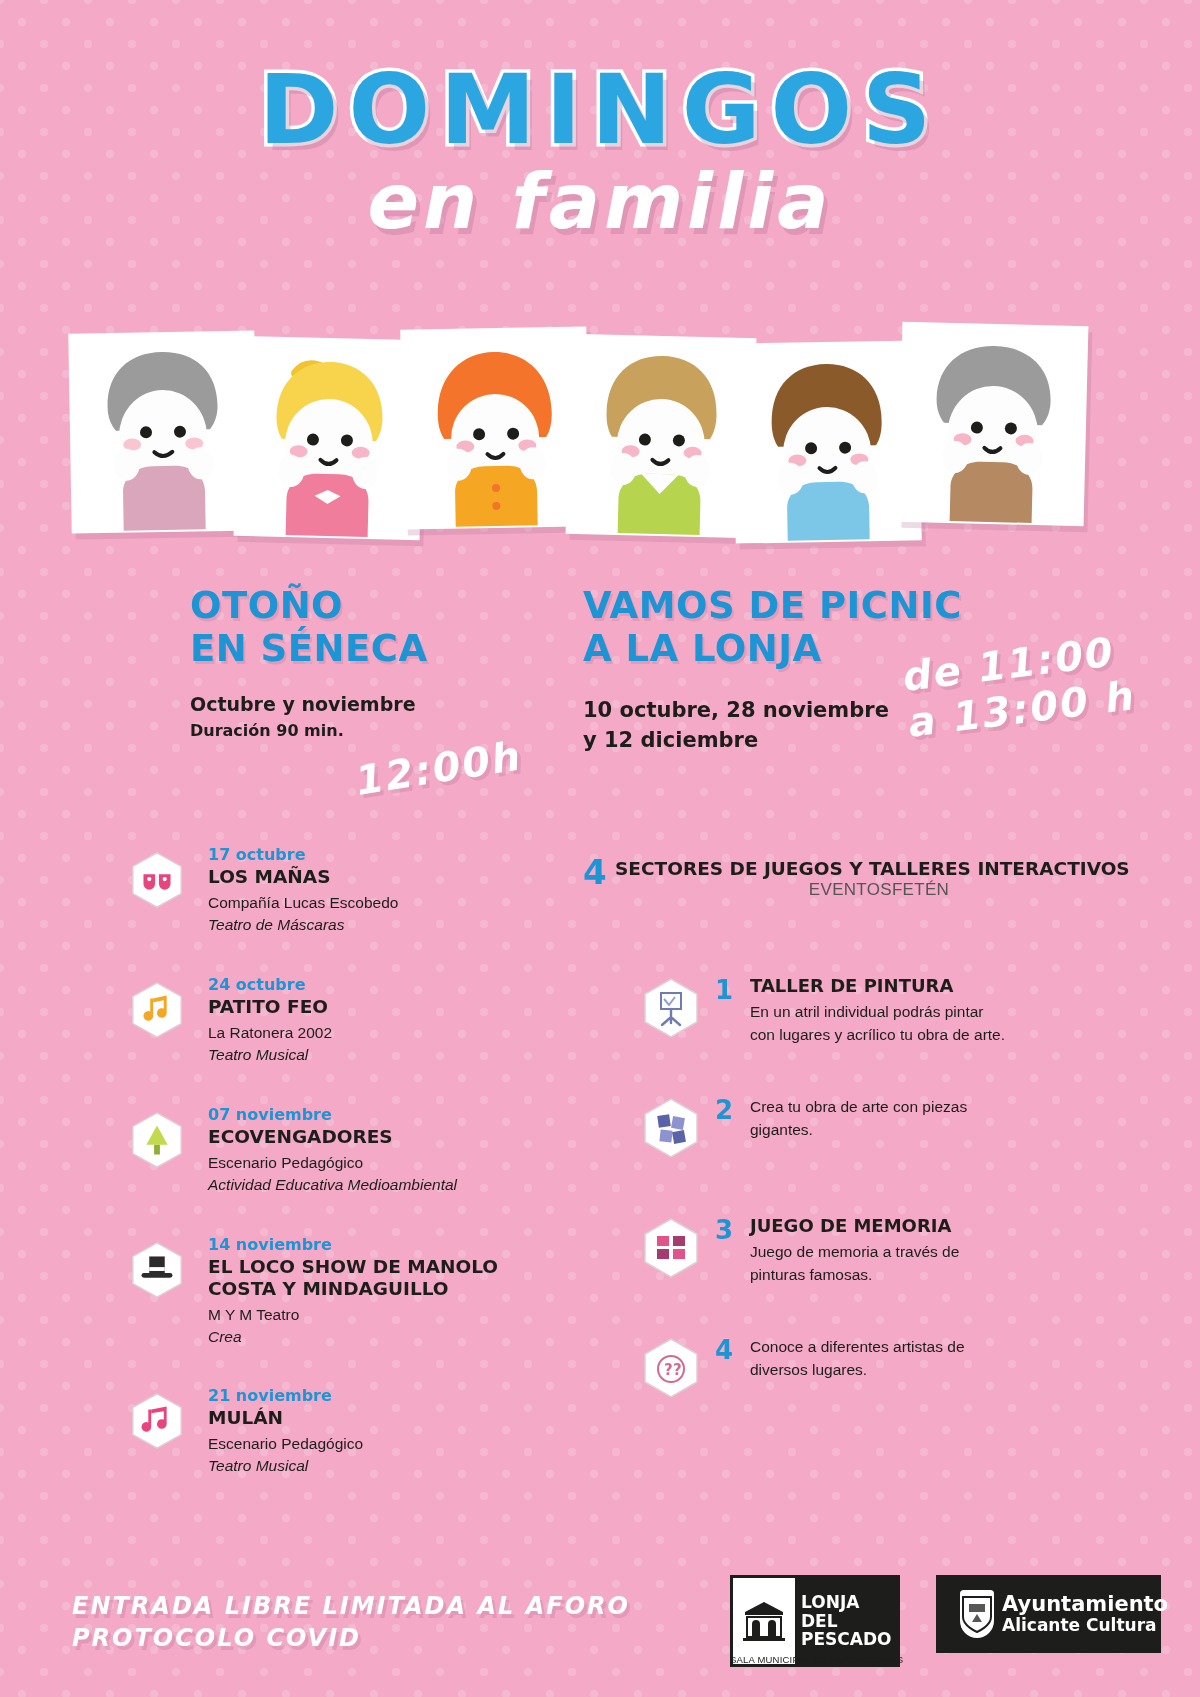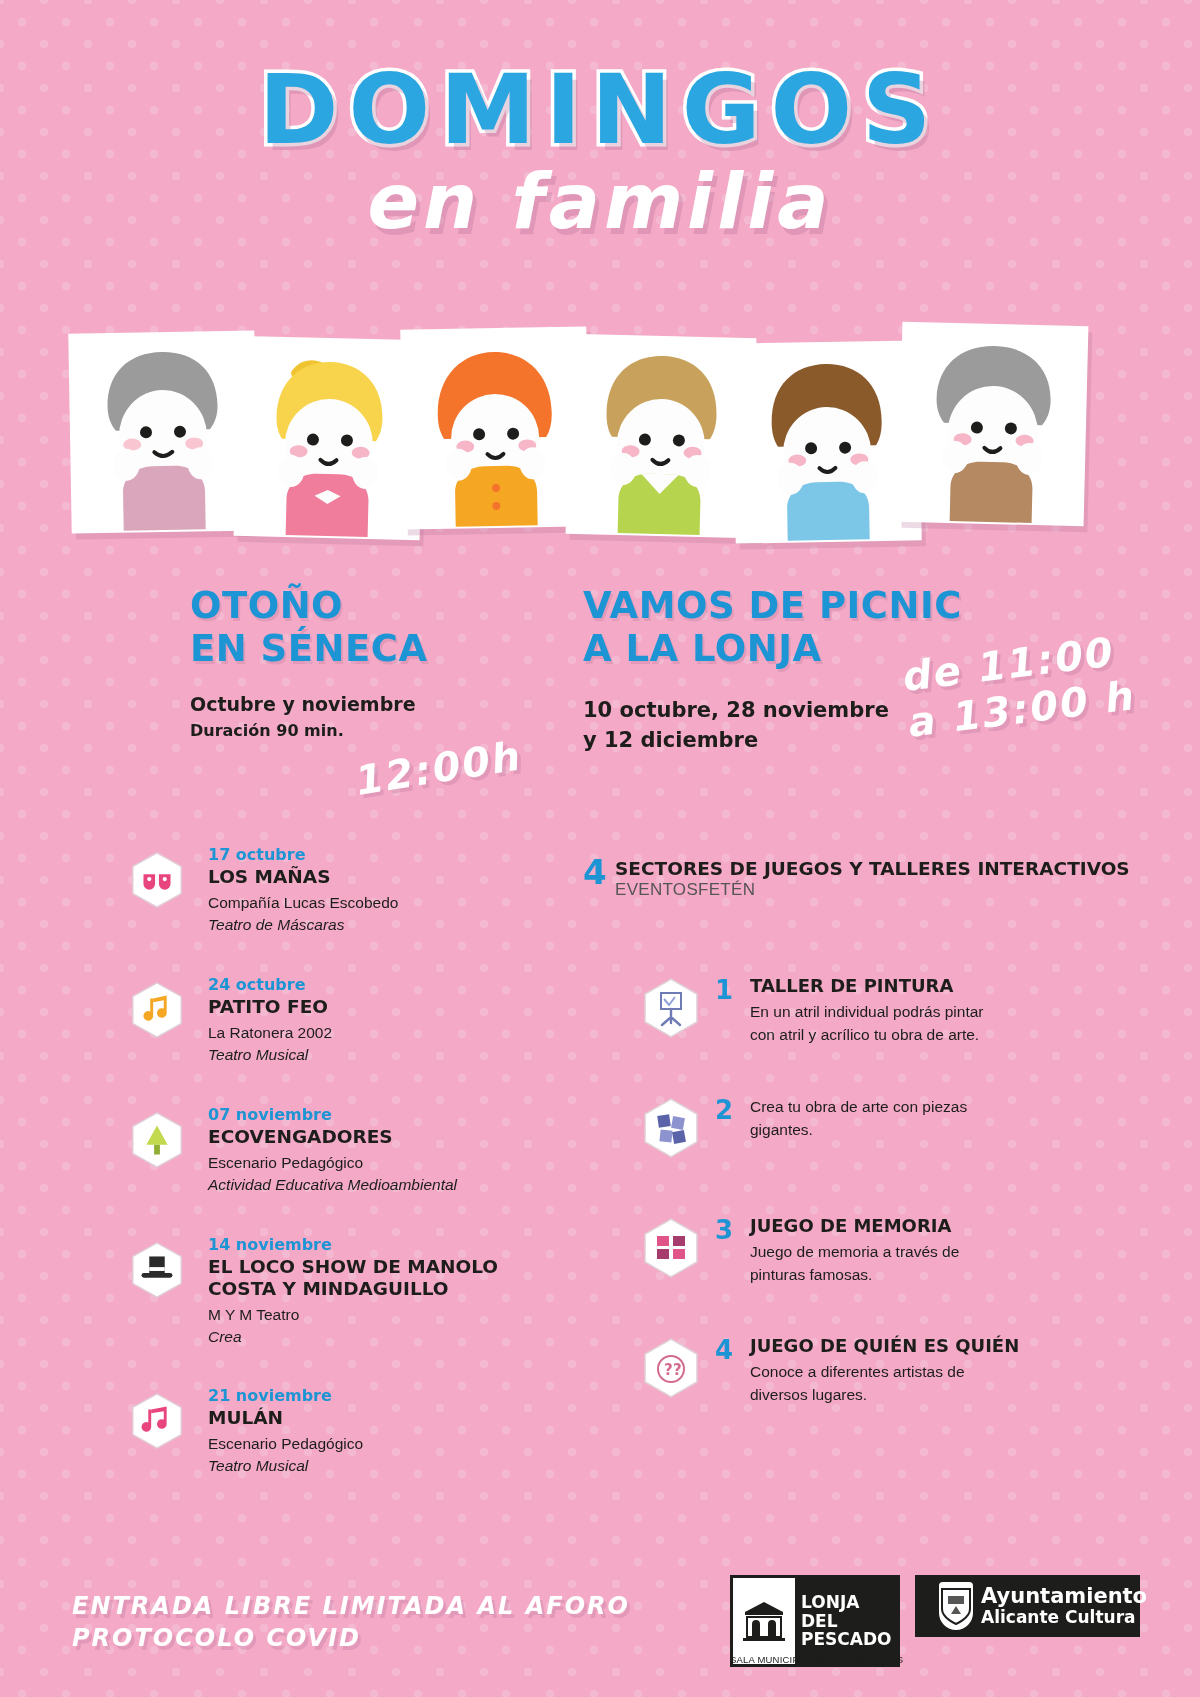--- a/index.html
+++ b/index.html
@@ -206,20 +206,21 @@
     color: #1d1d1b;
     margin: 0 0 0 32px;
     text-transform: uppercase;
   }
   .sectors .s-line2 {
     font-size: 17px;
     color: #555;
     margin: 1px 0 0 32px;
     text-transform: uppercase;
     letter-spacing: .3px;
+    text-align: center;
   }
   .sectors .s-line3 {
     font-family: "DejaVu Sans", sans-serif;
     font-weight: bold;
     font-size: 18.5px;
     color: #1d1d1b;
     margin: 4px 0 0 32px;
     text-transform: uppercase;
   }
 
@@ -307,22 +308,22 @@
   .lonja-caption {
     position: absolute;
     left: 730px; top: 1654px;
     font-size: 9.5px;
     color: #1d1d1b;
     letter-spacing: .2px;
     text-transform: uppercase;
   }
   .logo-ayto {
     position: absolute;
-    left: 915px; top: 1575px;
-    width: 225px; height: 62px;
+    left: 936px; top: 1575px;
+    width: 225px; height: 78px;
     background: #1d1d1b;
     display: flex;
     align-items: center;
     padding-left: 24px;
     box-sizing: border-box;
   }
   .logo-ayto .shield {
     width: 44px; height: 48px;
     background: #ffffff;
     margin-right: 8px;
@@ -543,21 +544,21 @@
     <div class="activity">
       <svg class="act-hex" viewBox="0 0 62 62">
         <polygon points="31,2 57,17 57,45 31,60 5,45 5,17" fill="#ffffff" stroke="#e0cdd6" stroke-width="1.5"></polygon>
         <rect x="21" y="16" width="20" height="16" fill="#ffffff" stroke="#6f7bb5" stroke-width="2"></rect>
         <path d="M31 32v14M22 48l9-8 9 8" stroke="#6f7bb5" stroke-width="2.4" fill="none" stroke-linecap="round"></path>
         <path d="M24 22l5 6 6-8" stroke="#8fa0d8" stroke-width="2" fill="none"></path>
       </svg>
       <div class="act-num">1</div>
       <div class="act-title">TALLER DE PINTURA</div>
       <div class="act-desc">En un atril individual podrás pintar</div>
-      <div class="act-desc">con atril y acrílico tu obra de arte.</div>
+      <div class="act-desc">con lugares y acrílico tu obra de arte.</div>
     </div>
 
     <div class="activity">
       <svg class="act-hex" viewBox="0 0 62 62">
         <polygon points="31,2 57,17 57,45 31,60 5,45 5,17" fill="#ffffff" stroke="#e0cdd6" stroke-width="1.5"></polygon>
         <rect x="18" y="18" width="12" height="12" fill="#5b63a8" transform="rotate(-8 24 24)"></rect>
         <rect x="32" y="20" width="12" height="12" fill="#8d93cf" transform="rotate(10 38 26)"></rect>
         <rect x="20" y="33" width="12" height="12" fill="#8d93cf" transform="rotate(6 26 39)"></rect>
         <rect x="33" y="34" width="12" height="12" fill="#5b63a8" transform="rotate(-10 39 40)"></rect>
       </svg>
@@ -581,21 +582,20 @@
     </div>
 
     <div class="activity">
       <svg class="act-hex" viewBox="0 0 62 62">
         <polygon points="31,2 57,17 57,45 31,60 5,45 5,17" fill="#ffffff" stroke="#e0cdd6" stroke-width="1.5"></polygon>
         <circle cx="31" cy="32" r="13" fill="#ffffff" stroke="#d36b8f" stroke-width="2"></circle>
         <text x="24" y="38" font-family="DejaVu Sans, sans-serif" font-size="15" font-weight="bold" fill="#d36b8f">?</text>
         <text x="33" y="38" font-family="DejaVu Sans, sans-serif" font-size="15" font-weight="bold" fill="#d36b8f">?</text>
       </svg>
       <div class="act-num">4</div>
-      <div class="act-title">JUEGO DE QUIÉN ES QUIÉN</div>
       <div class="act-desc">Conoce a diferentes artistas de</div>
       <div class="act-desc">diversos lugares.</div>
     </div>
   </div>
 
   <div class="footer-note">
     <div>ENTRADA LIBRE LIMITADA AL AFORO</div>
     <div>PROTOCOLO COVID</div>
   </div>
 

